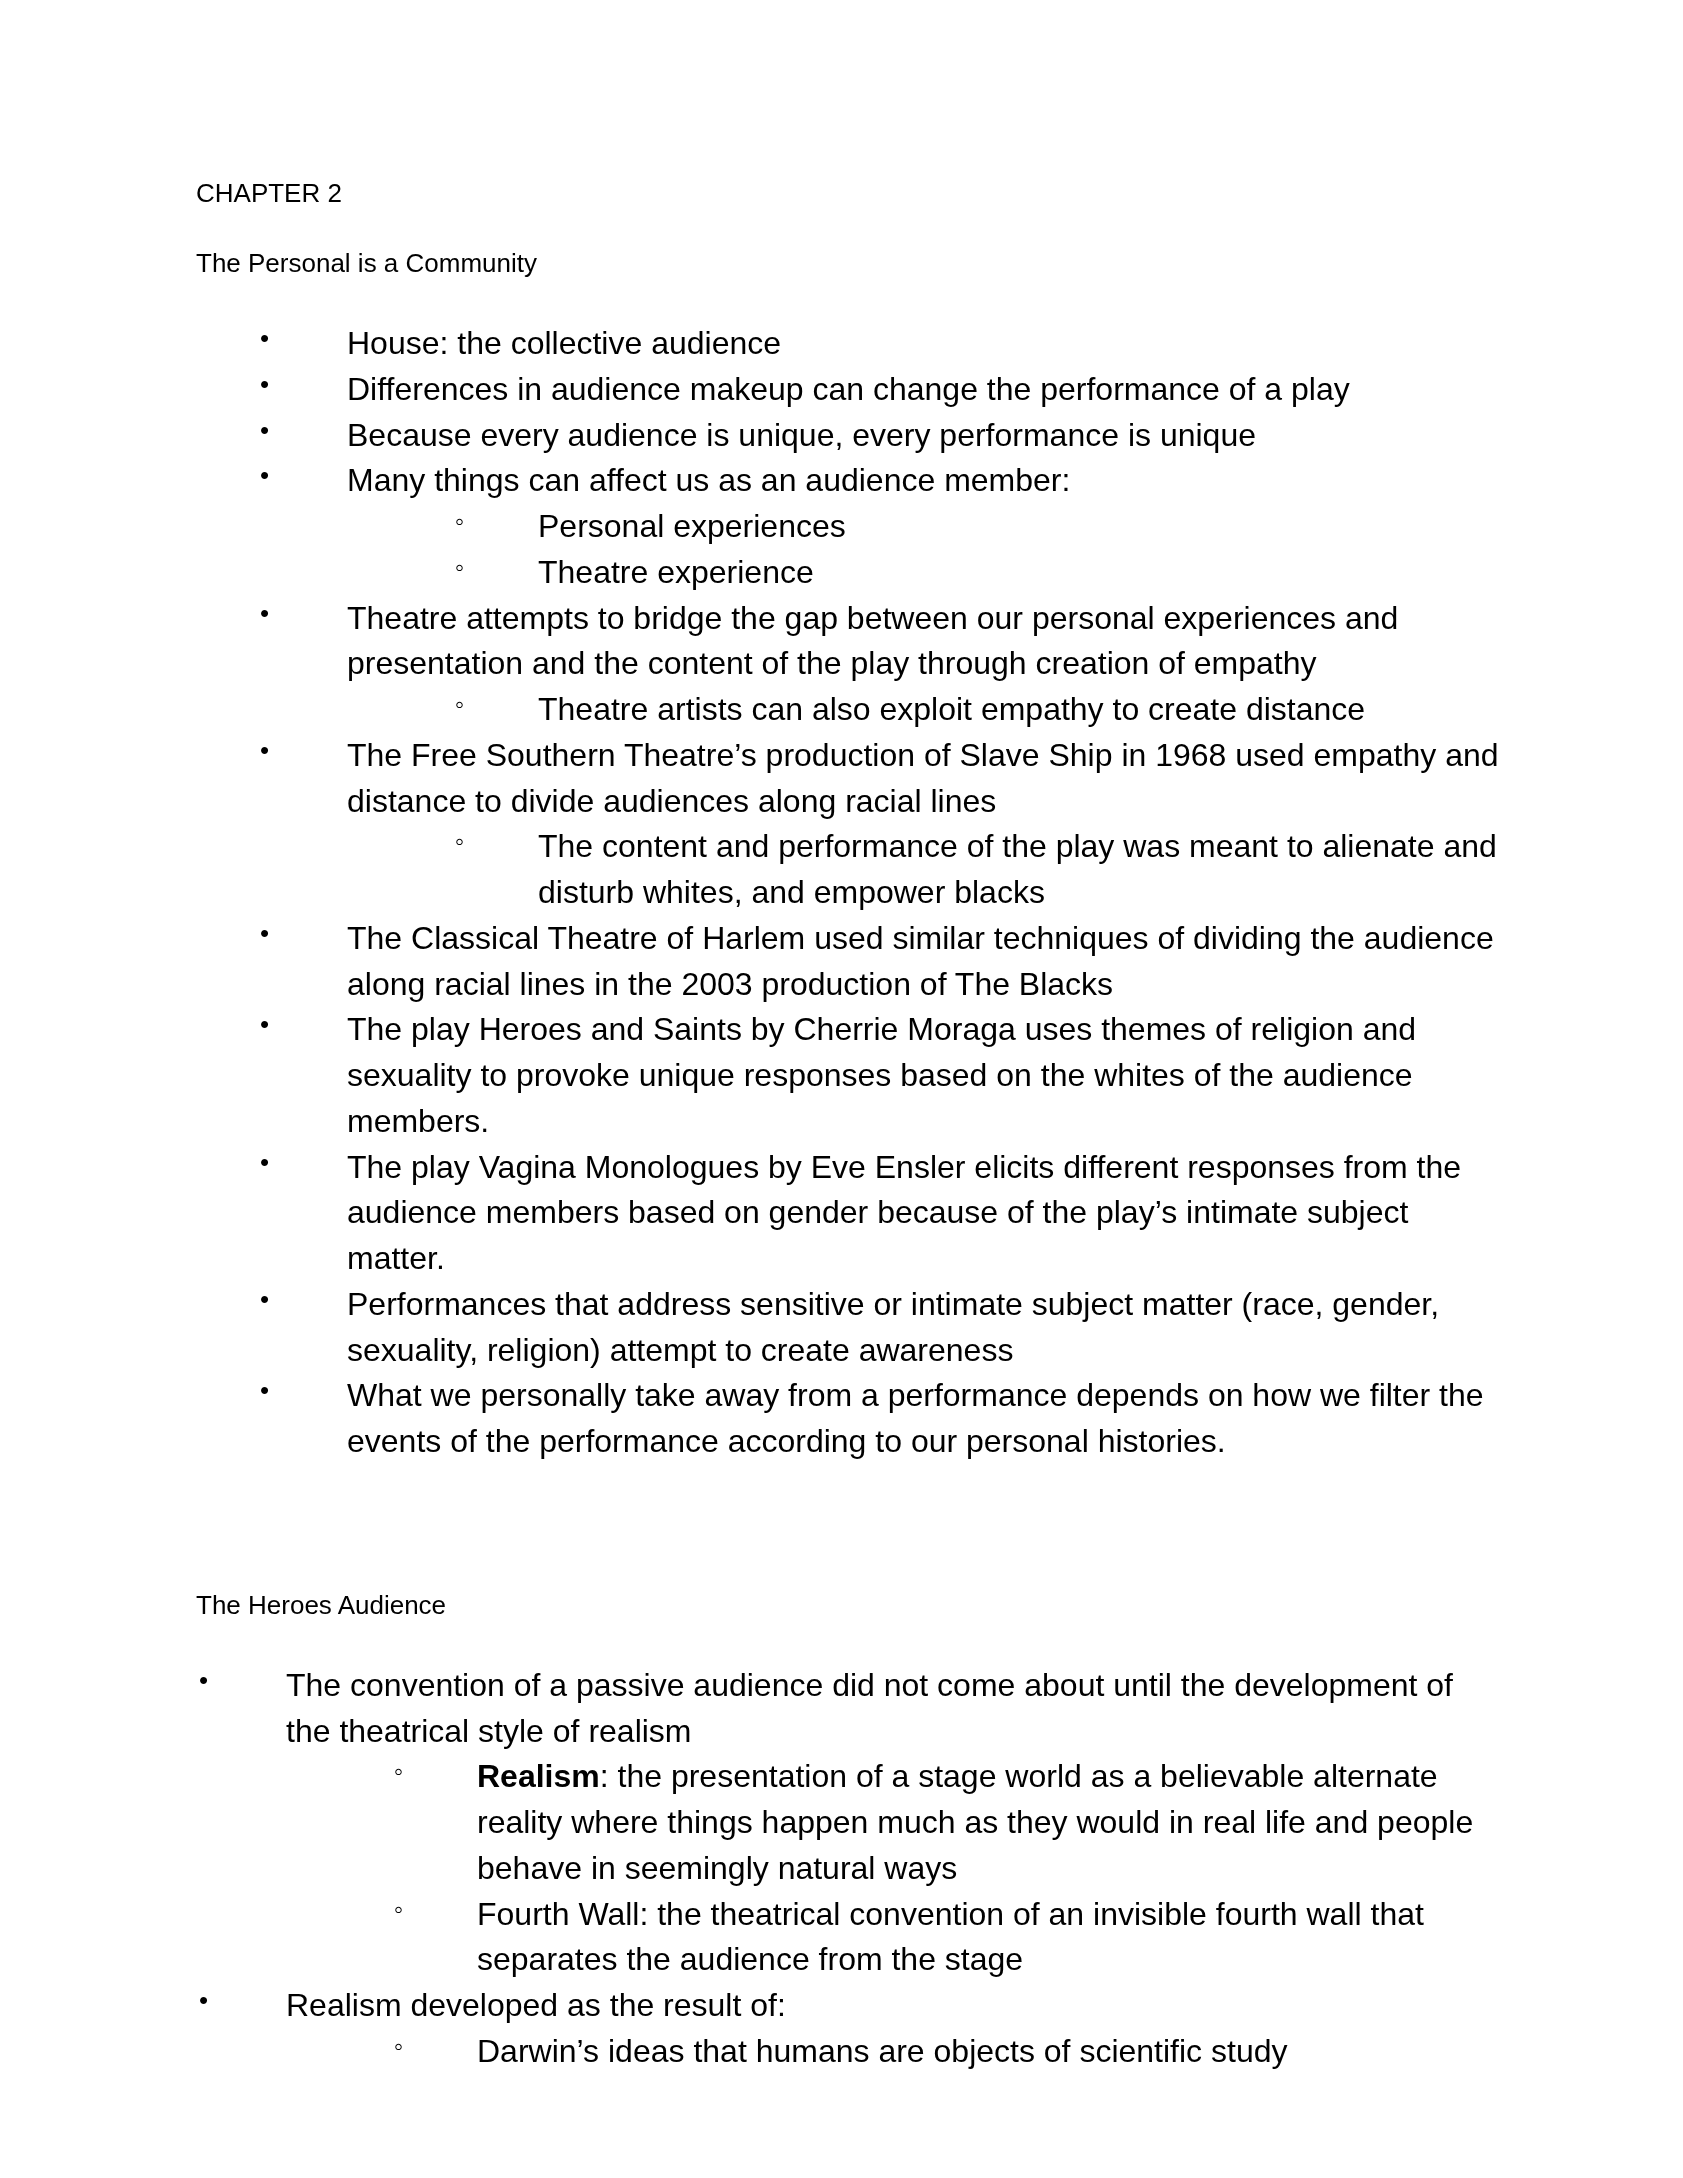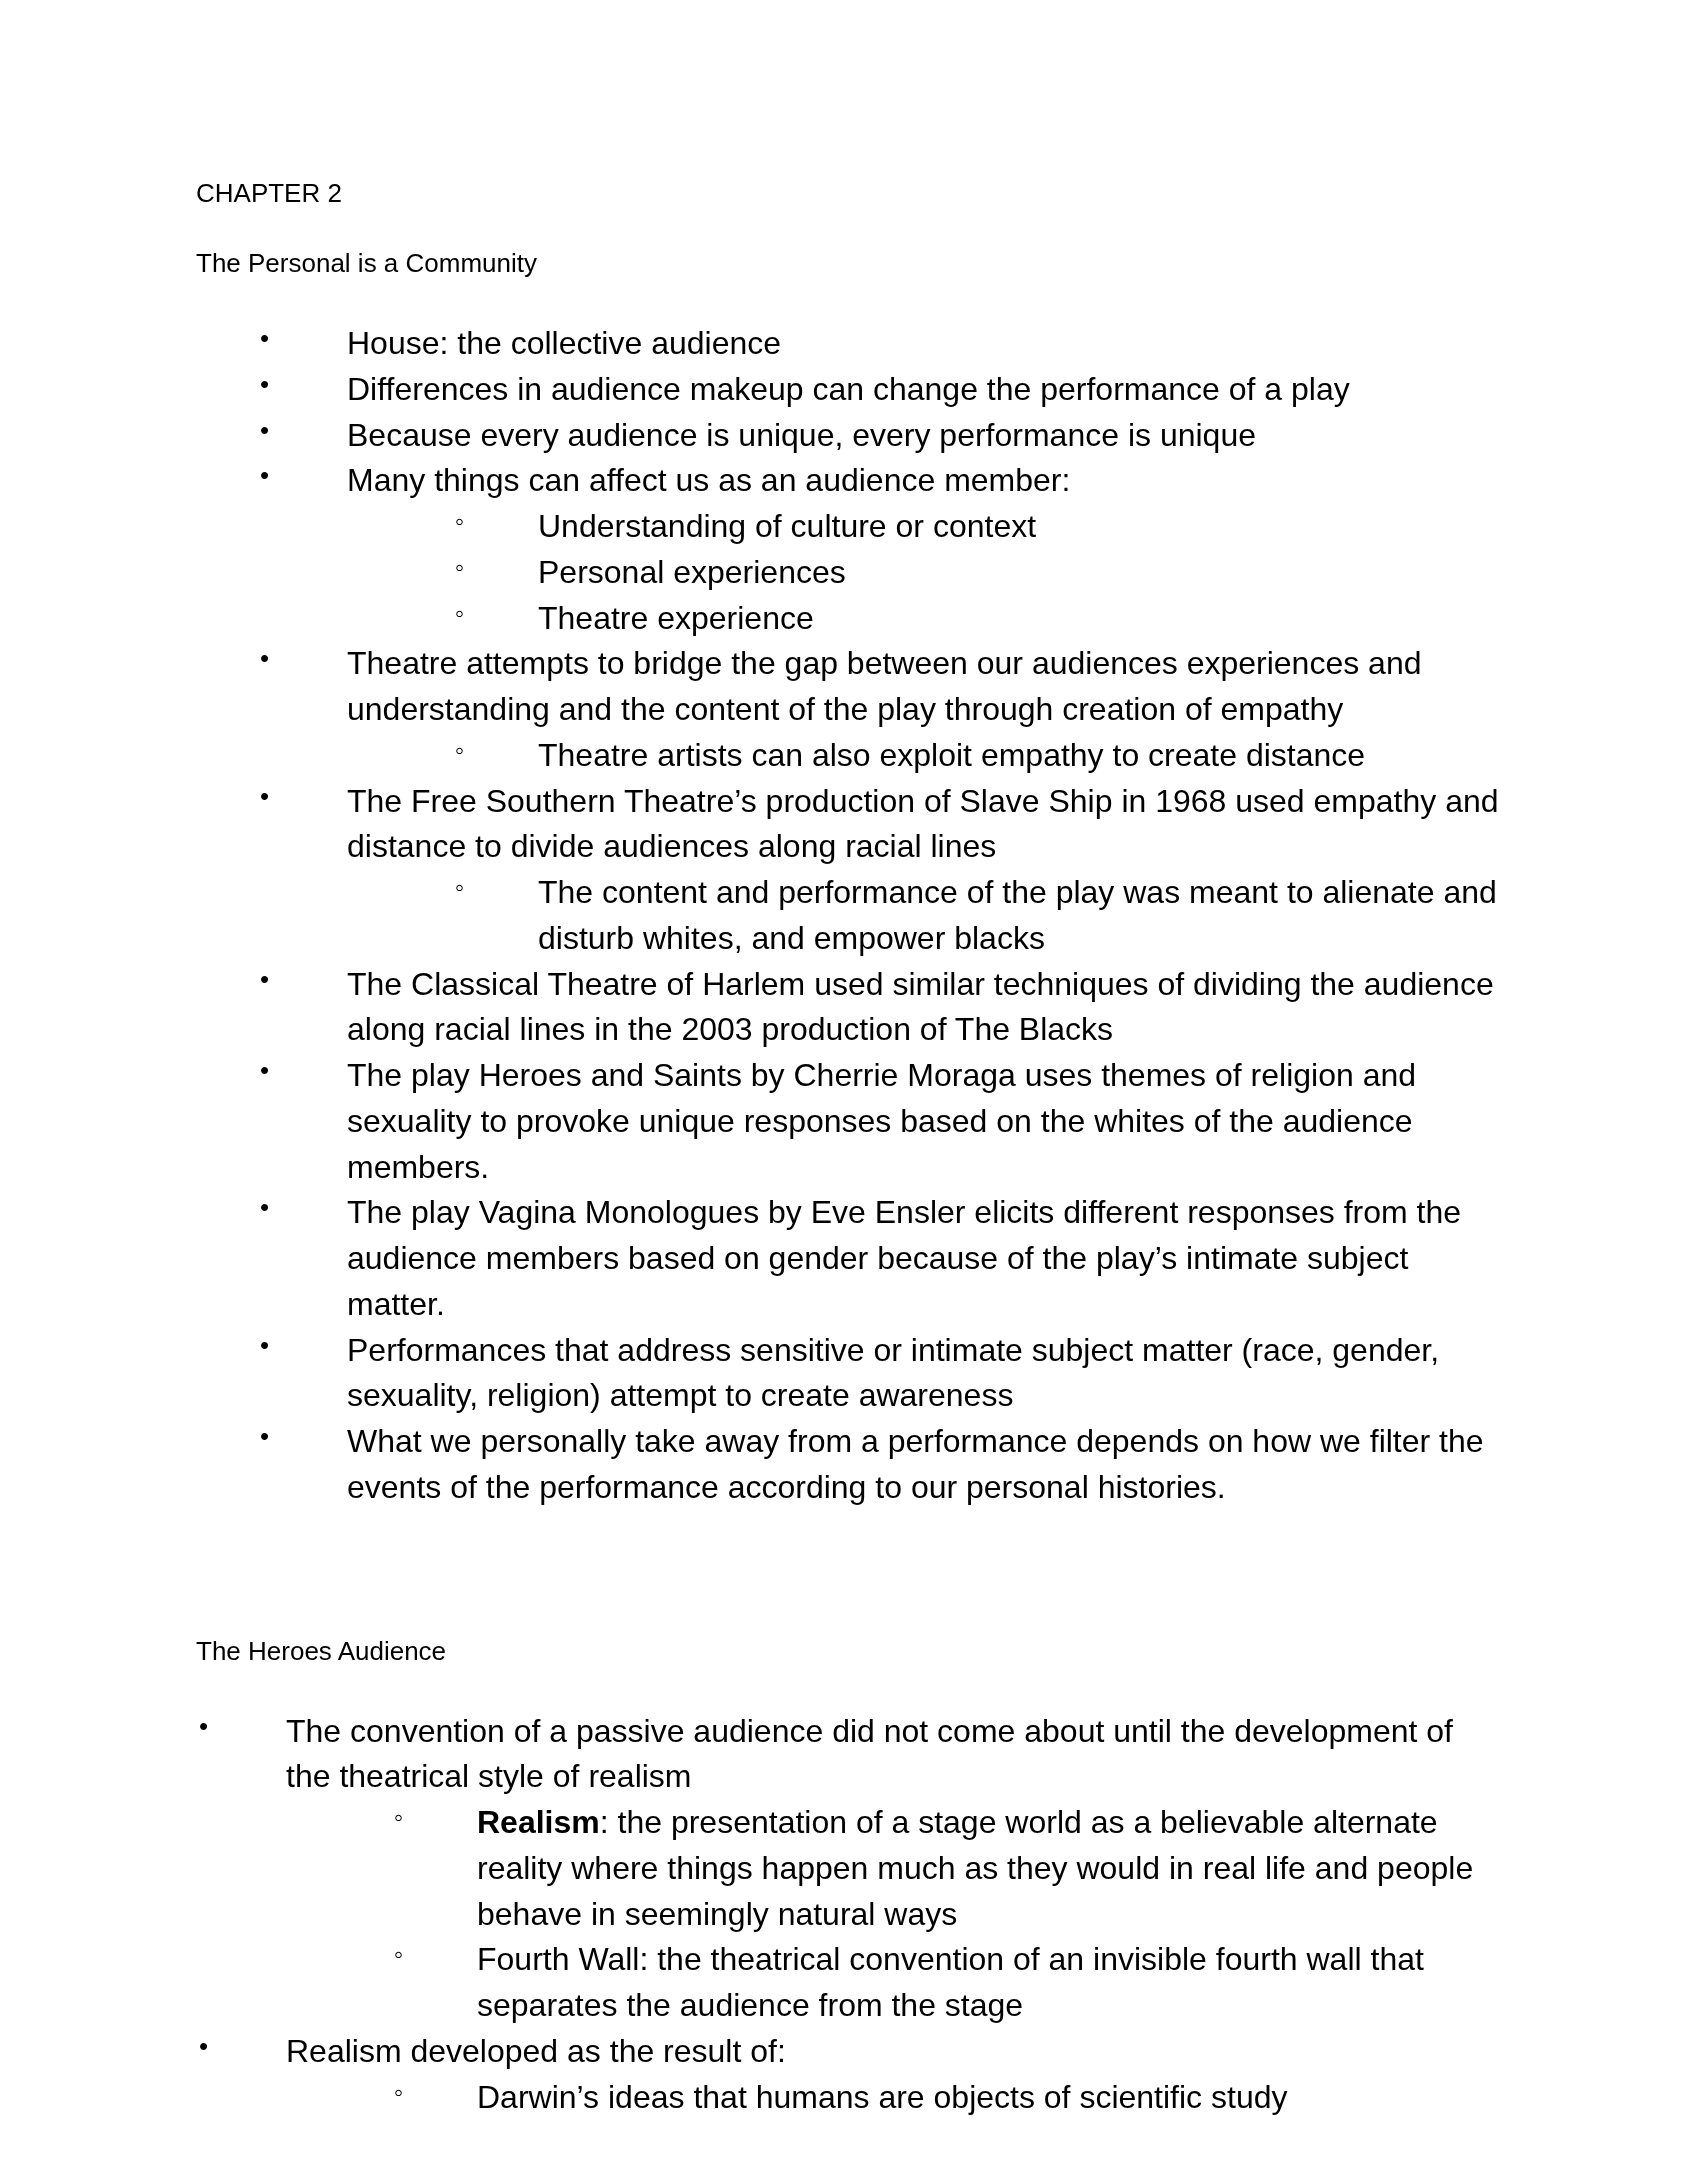--- a/index.html
+++ b/index.html
@@ -107,32 +107,29 @@
       <li>
         <span>Differences in audience makeup can change the performance of a play</span>
       </li>
       <li>
         <span>Because every audience is unique, every performance is unique</span>
       </li>
       <li>
         <span>Many things can affect us as an audience member:</span>
         <ul class="lvl2">
           <li>
-            <span>Understanding of culture or context</span>
-          </li>
-          <li>
             <span>Personal experiences</span>
           </li>
           <li>
             <span>Theatre experience</span>
           </li>
         </ul>
       </li>
       <li>
-        <span>Theatre attempts to bridge the gap between our audiences experiences and understanding and the content of the play through creation of empathy</span>
+        <span>Theatre attempts to bridge the gap between our personal experiences and presentation and the content of the play through creation of empathy</span>
         <ul class="lvl2">
           <li>
             <span>Theatre artists can also exploit empathy to create distance</span>
           </li>
         </ul>
       </li>
       <li>
         <span>The Free Southern Theatre’s production of Slave Ship in 1968 used empathy and distance to divide audiences along racial lines</span>
         <ul class="lvl2">
           <li>

